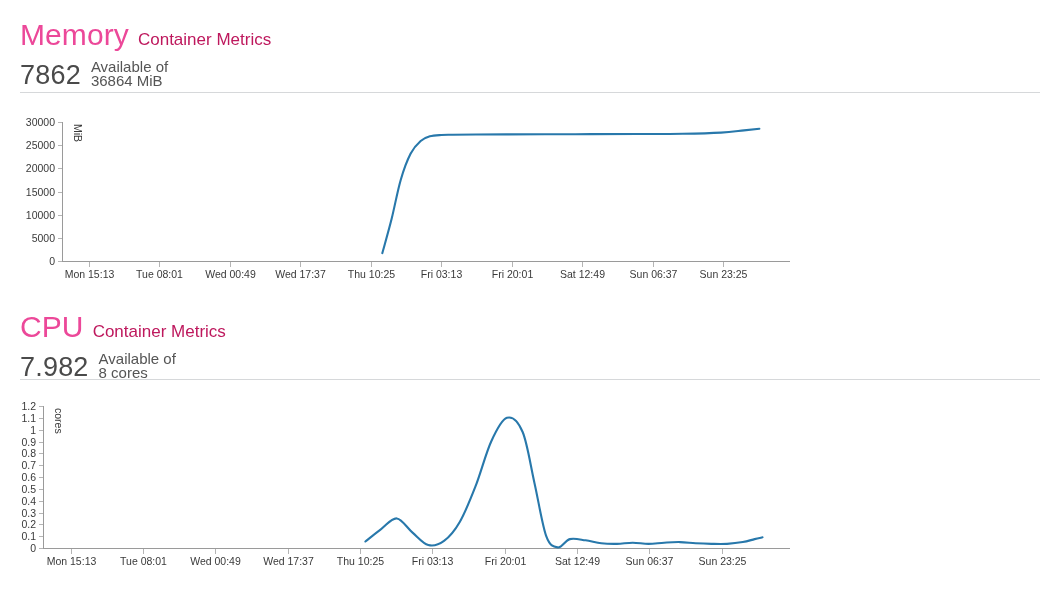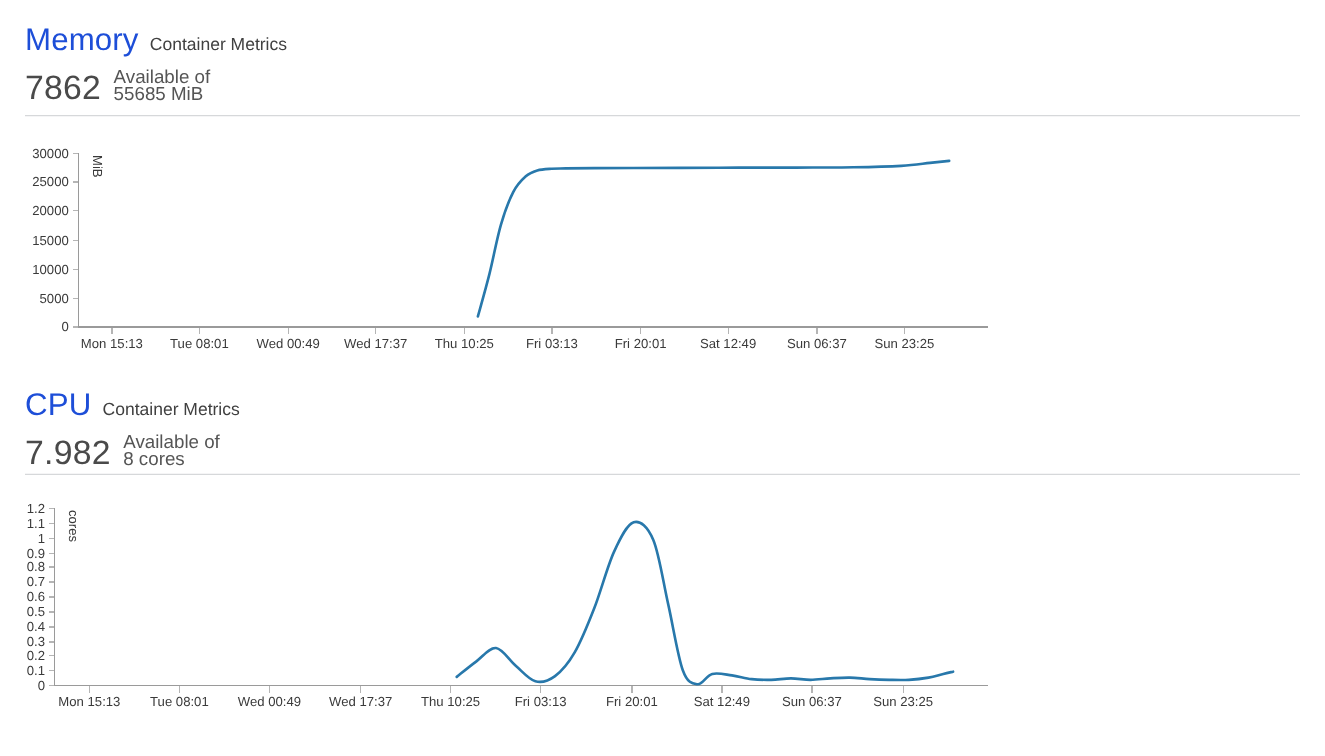--- a/index.html
+++ b/index.html
@@ -15,28 +15,28 @@
   }
 
   .panel { position: relative; width: 1060px; }
   #memory-panel { height: 300px; }
   #cpu-panel   { height: 305px; }
 
   
   .section-head { position: absolute; left: 20px; }
   .title-row { display: flex; align-items: baseline; white-space: nowrap; }
   .metric-title {
-    font-size: 25px;
+    font-size: 30px;
     font-weight: 400;
-    color: #1d4ed8;
+    color: #ec4899;
     letter-spacing: .1px;
   }
   .metric-subtitle {
-    font-size: 14px;
-    color: #404040;
+    font-size: 17px;
+    color: #be185d;
     margin-left: 9px;
   }
   .value-row { display: flex; align-items: flex-start; white-space: nowrap; }
   .big-value {
     font-size: 27px;
     font-weight: 400;
     color: #4a4a4a;
     letter-spacing: .2px;
   }
   .value-caption {
@@ -91,21 +91,21 @@
 
   <div class="section-head" style="top:18px;">
     <div class="title-row">
       <span class="metric-title">Memory</span>
       <span class="metric-subtitle">Container Metrics</span>
     </div>
     <div class="value-row" style="margin-top:8px;">
       <span class="big-value">7862</span>
       <span class="value-caption">
         <div>Available of</div>
-        <div>55685 MiB</div>
+        <div>36864 MiB</div>
       </span>
     </div>
   </div>
 
   <div class="divider" style="top:92px;"></div>
 
   <div class="chart-wrap" id="memory-chart-wrap" style="left:0px; top:112px;">
     <svg class="chart-svg" id="memory-chart-svg" width="800" height="175">
         <line x1="58" y1="149.5" x2="62" y2="149.5" class="tick-line"></line>
         <text x="55" y="153.1" class="tick-text y">0</text>

